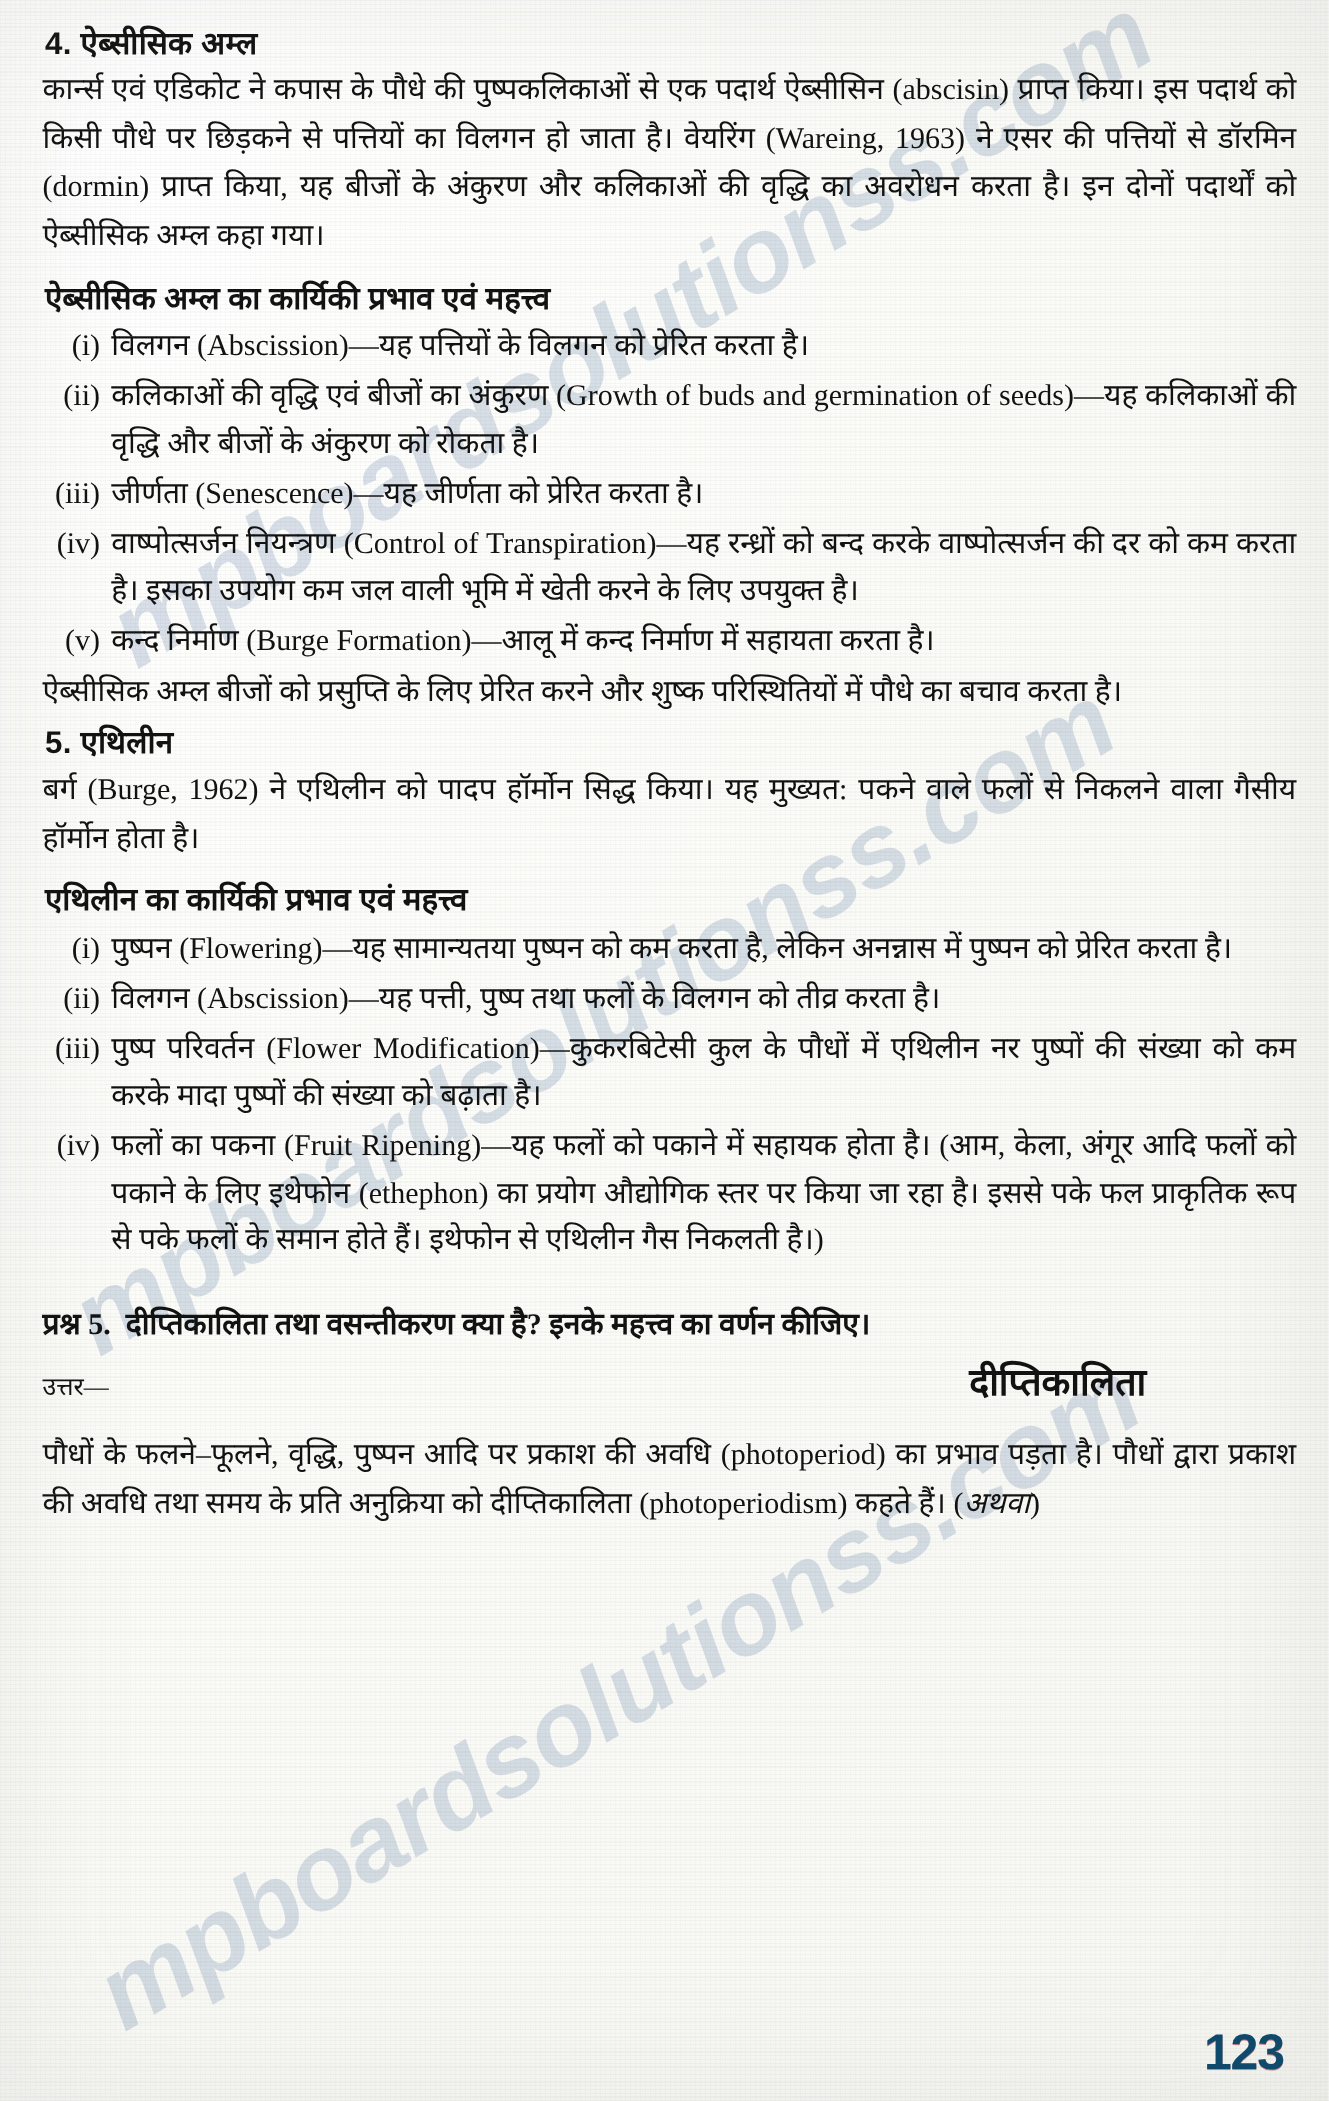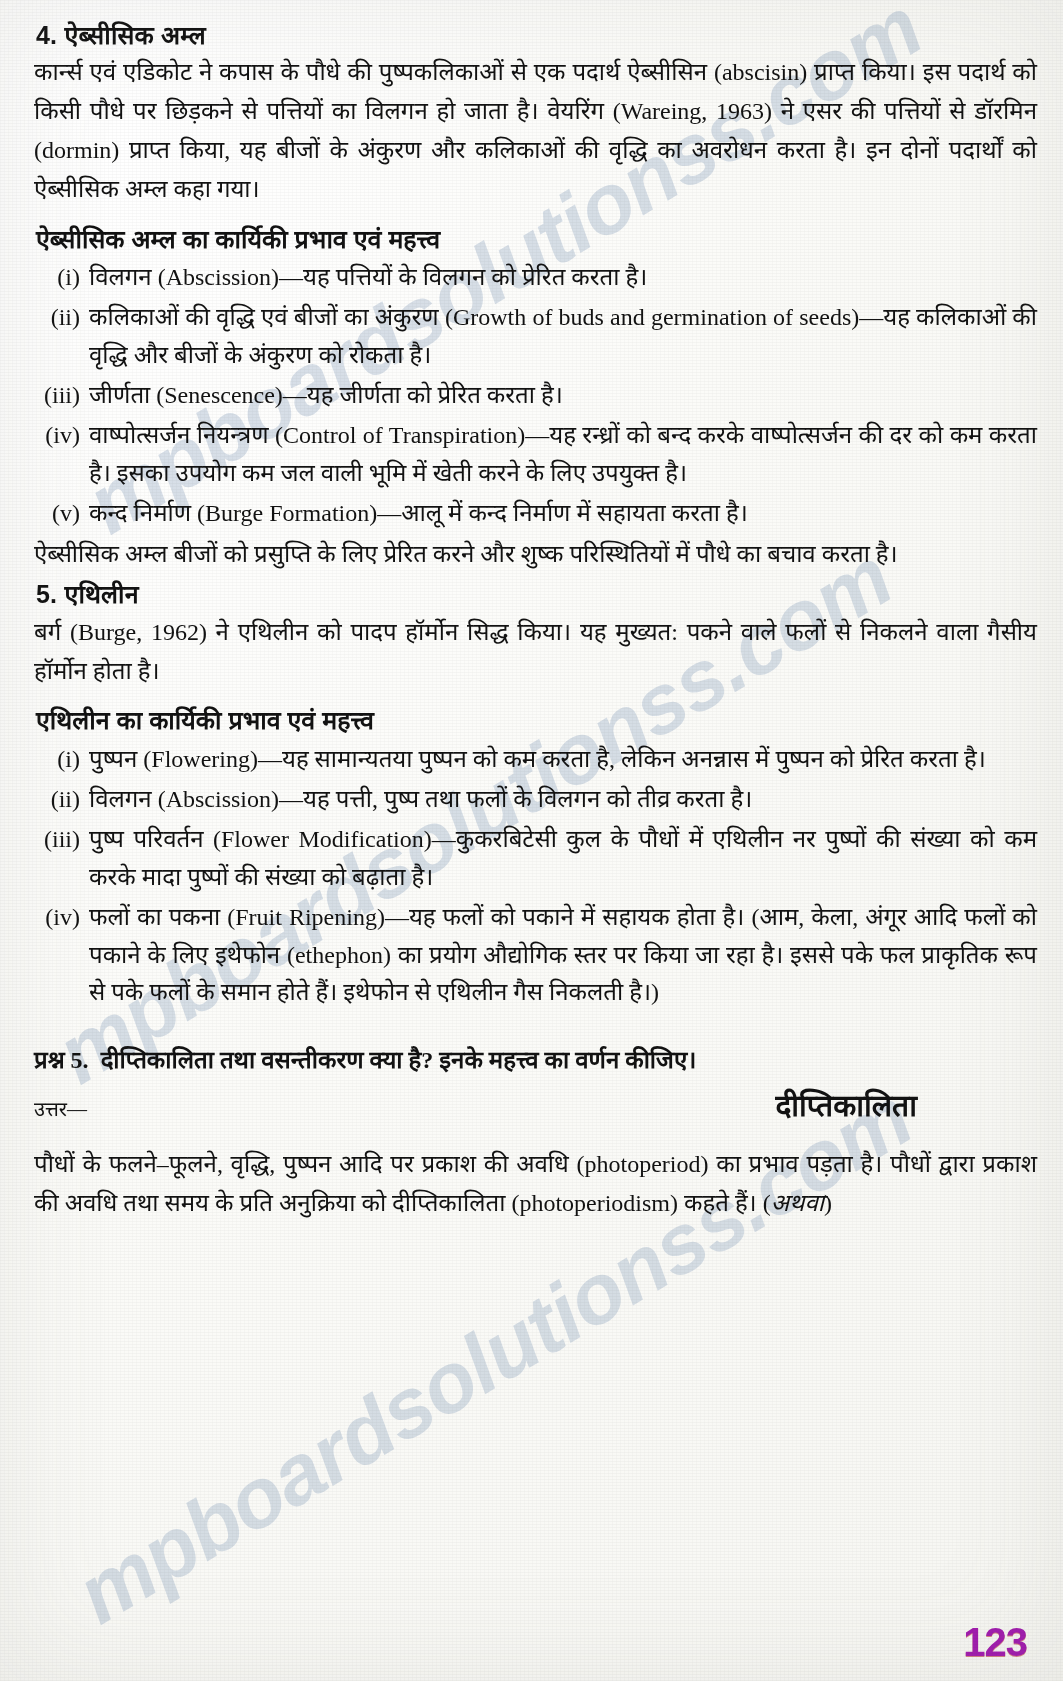--- a/index.html
+++ b/index.html
@@ -232,16 +232,16 @@
   <div class="ans-row">
     <span class="ans-label">उत्तर—</span>
     <span class="ans-title">दीप्तिकालिता</span>
   </div>
 
   <p class="tail"><span>पौधों के फलने–फूलने, वृद्धि, पुष्पन आदि पर प्रकाश की अवधि (photoperiod) का प्रभाव पड़ता है। पौधों द्वारा प्रकाश की अवधि तथा समय के प्रति अनुक्रिया को दीप्तिकालिता (photoperiodism) कहते हैं। (</span><span class="ital">अथवा</span><span>)</span></p>
 
 </div>
 
 <div class="bottom-rule"></div>
-<div class="pageno" style="color: #a21caf;">123</div>
+<div class="pageno" style="color: #0c4a6e;">123</div>
 
 <div class="scan-noise"></div>
 <div class="vignette"></div>
 
 </body></html>

